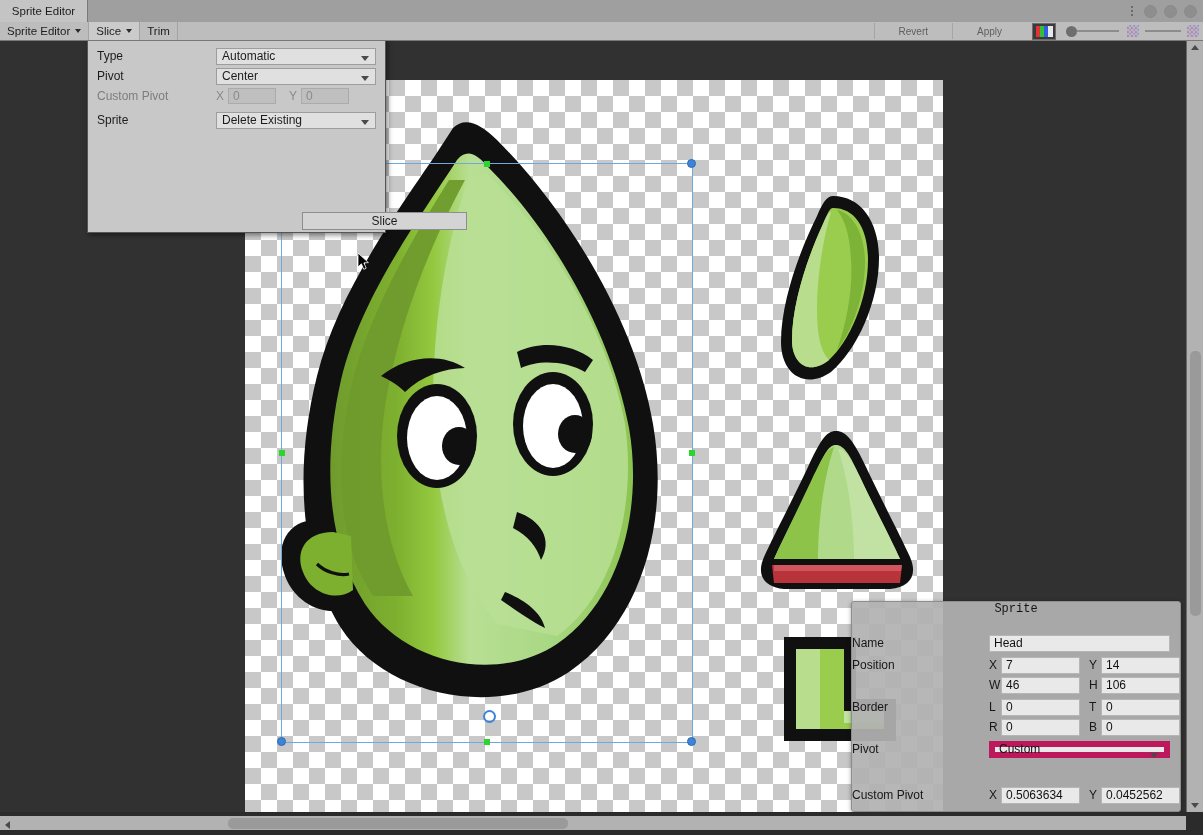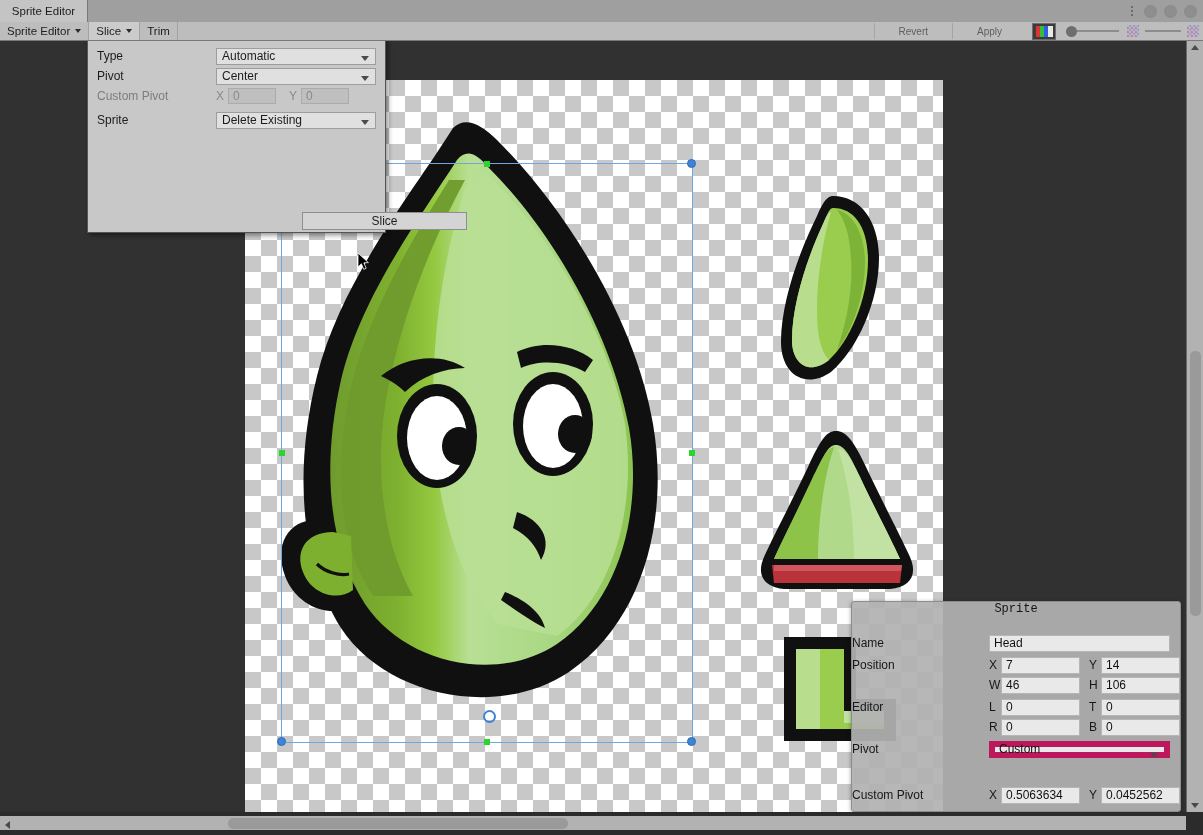--- a/index.html
+++ b/index.html
@@ -448,21 +448,21 @@
         <div class="ifld" style="width:79px">
           <span>46</span>
         </div>
         <span class="iax" style="margin-left:9px">H</span>
         <div class="ifld" style="width:79px">
           <span>106</span>
         </div>
       </div>
 
       <div class="irow" style="top:95px">
-        <span class="ilbl">Editor</span>
+        <span class="ilbl">Border</span>
         <span class="iax">L</span>
         <div class="ifld" style="width:79px">
           <span>0</span>
         </div>
         <span class="iax" style="margin-left:9px">T</span>
         <div class="ifld" style="width:79px">
           <span>0</span>
         </div>
       </div>
 

